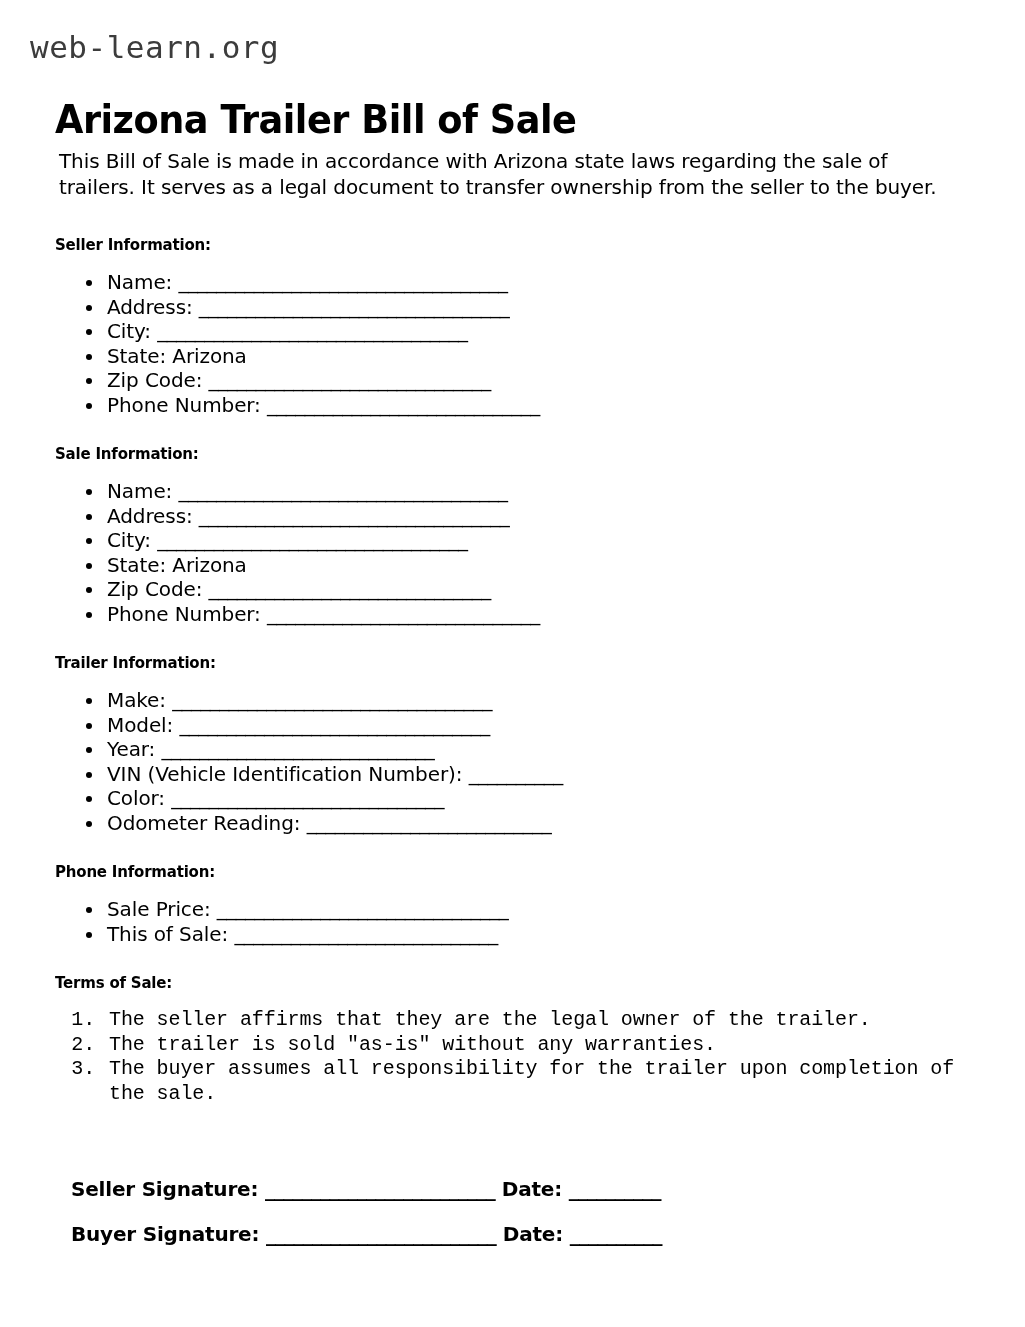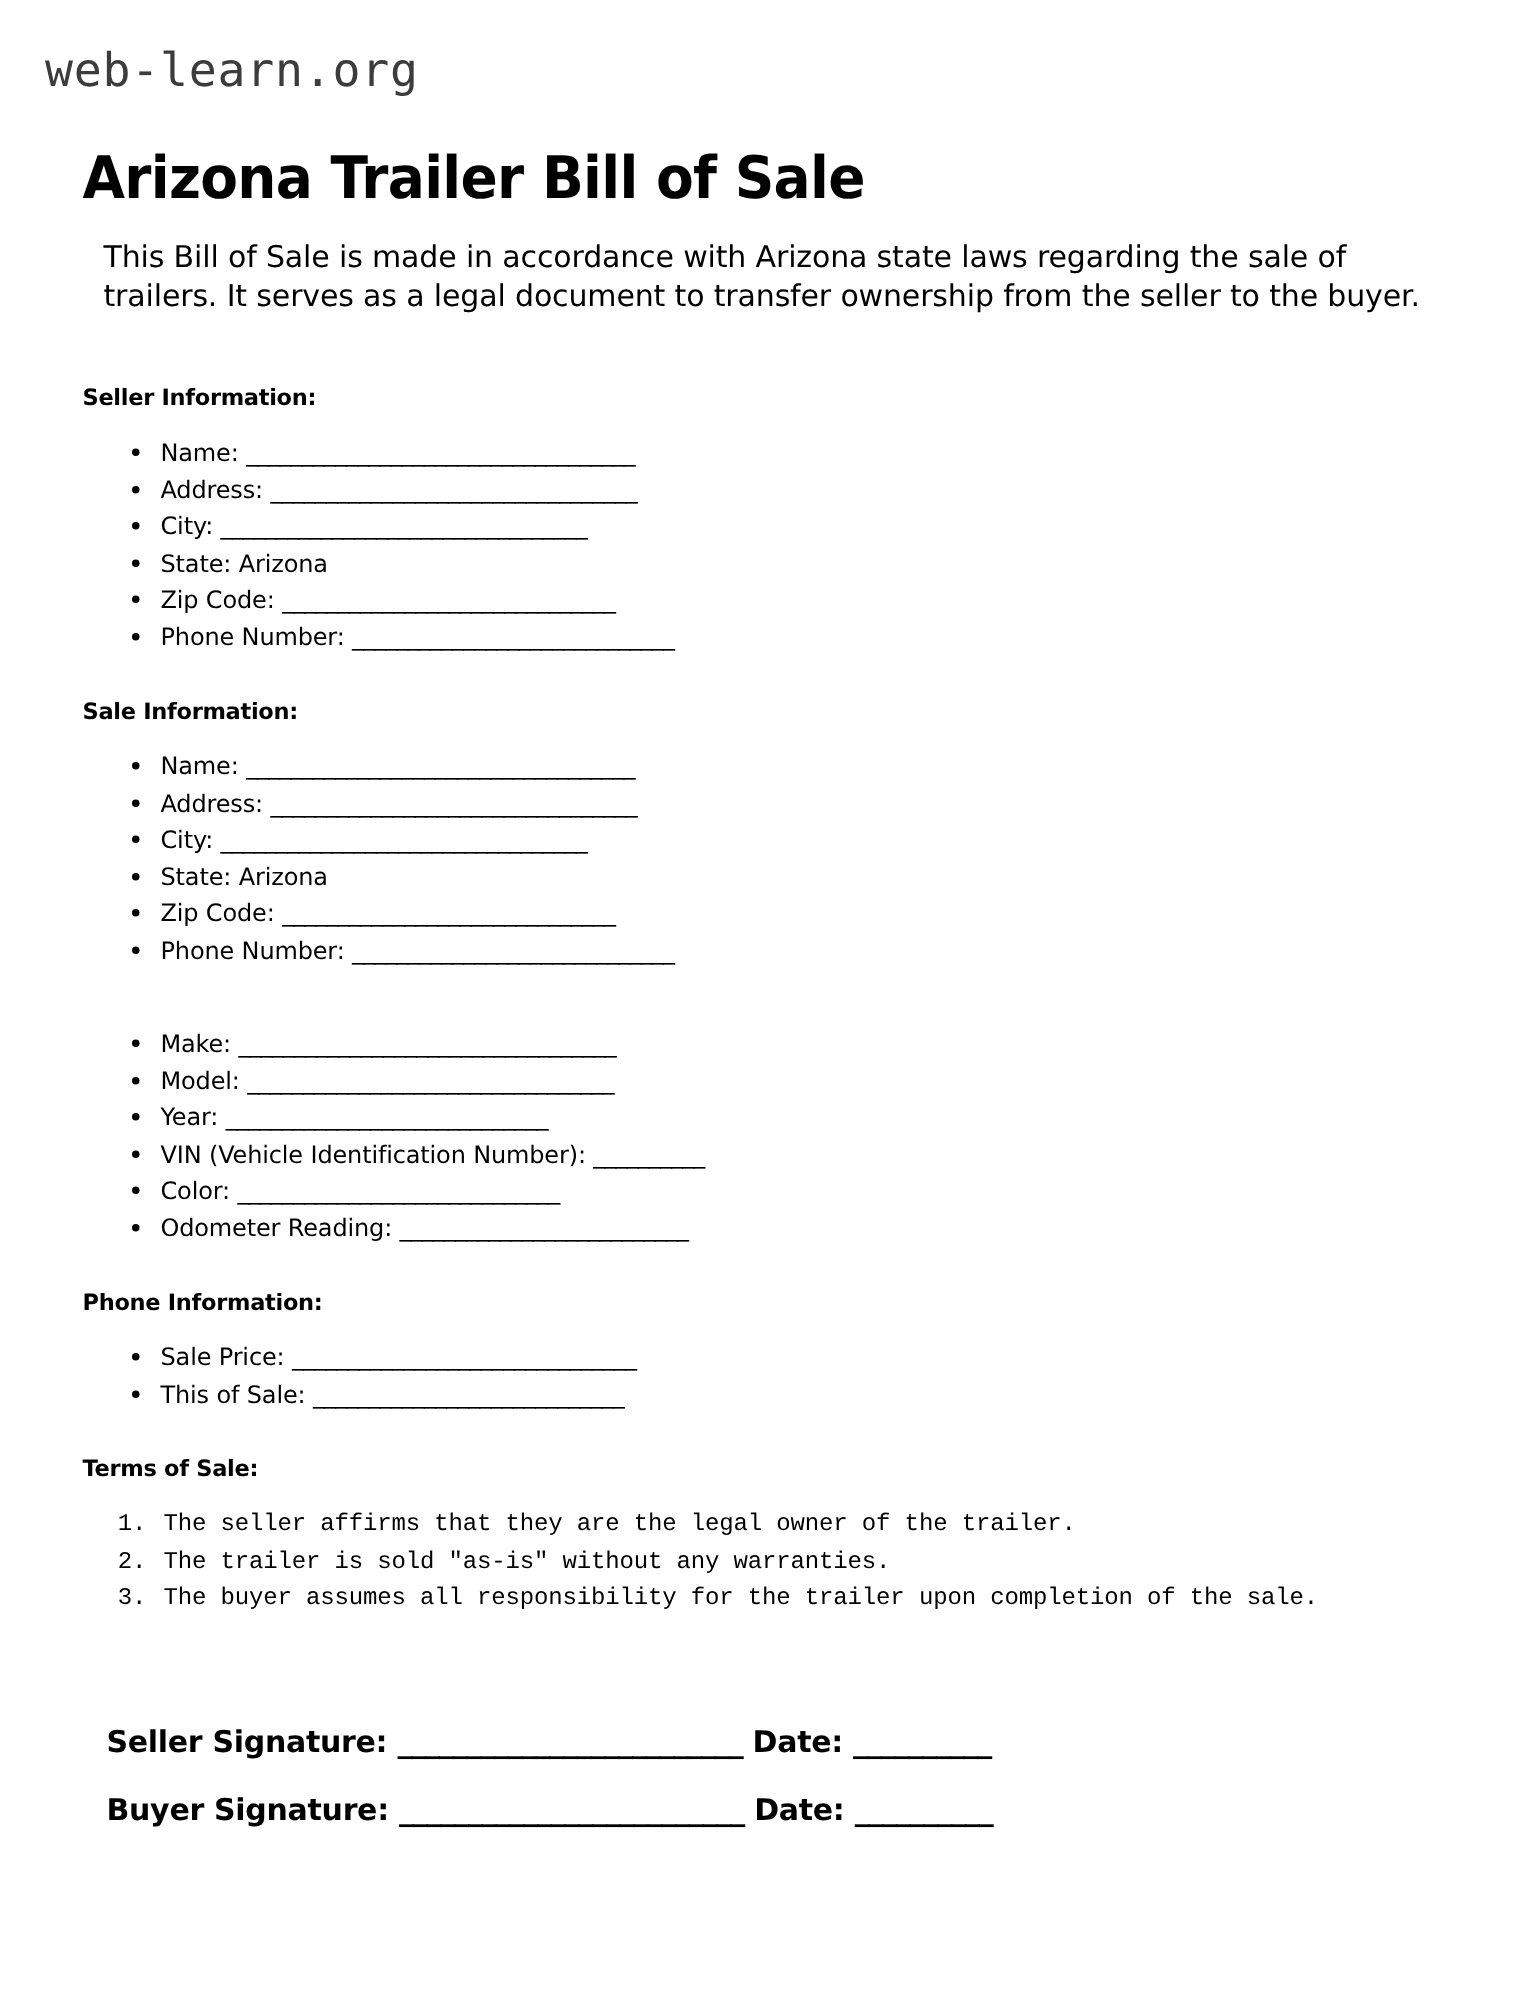--- a/index.html
+++ b/index.html
@@ -58,21 +58,21 @@
     position: absolute;
     left: 55px;
     top: 144px;
     width: 910px;
   }
 
   .intro,
   .agree-line {
     font-size: 20px;
     line-height: 26px;
-    margin: 14px;
+    margin: 4px;
     color: #000;
     letter-spacing: -0.1px;
   }
 
   .intro { width: 900px; }
 
   .section-heading {
     font-size: 15px;
     font-weight: 700;
     line-height: 24px;
@@ -81,21 +81,21 @@
   }
 
   .sp-intro-to-seller { height: 29px; }
   .sp-heading-to-list { height: 13px; }
   .sp-list-to-heading { height: 25px; }
   .sp-terms-to-agree  { height: 26px; }
 
   ul.field-list,
   ol.terms-list {
     margin: 0;
-    font-size: 16px;
+    font-size: 20px;
     line-height: 24.5px;
     color: #000;
   }
 
   ul.field-list {
     padding-left: 50px;
     list-style-type: disc;
   }
 
   ol.terms-list {
@@ -169,20 +169,21 @@
       <li><span>Name: </span><span class="fill">___________________________________</span></li>
       <li><span>Address: </span><span class="fill">_________________________________</span></li>
       <li><span>City: </span><span class="fill">_________________________________</span></li>
       <li><span>State: Arizona</span><span class="fill"></span></li>
       <li><span>Zip Code: </span><span class="fill">______________________________</span></li>
       <li><span>Phone Number: </span><span class="fill">_____________________________</span></li>
     </ul>
 
     <div class="sp-list-to-heading"></div>
 
+    <h2 class="section-heading">Trailer Information:</h2>
     <div class="sp-heading-to-list"></div>
     <ul class="field-list">
       <li><span>Make: </span><span class="fill">__________________________________</span></li>
       <li><span>Model: </span><span class="fill">_________________________________</span></li>
       <li><span>Year: </span><span class="fill">_____________________________</span></li>
       <li><span>VIN (Vehicle Identification Number): </span><span class="fill">__________</span></li>
       <li><span>Color: </span><span class="fill">_____________________________</span></li>
       <li><span>Odometer Reading: </span><span class="fill">__________________________</span></li>
     </ul>
 

